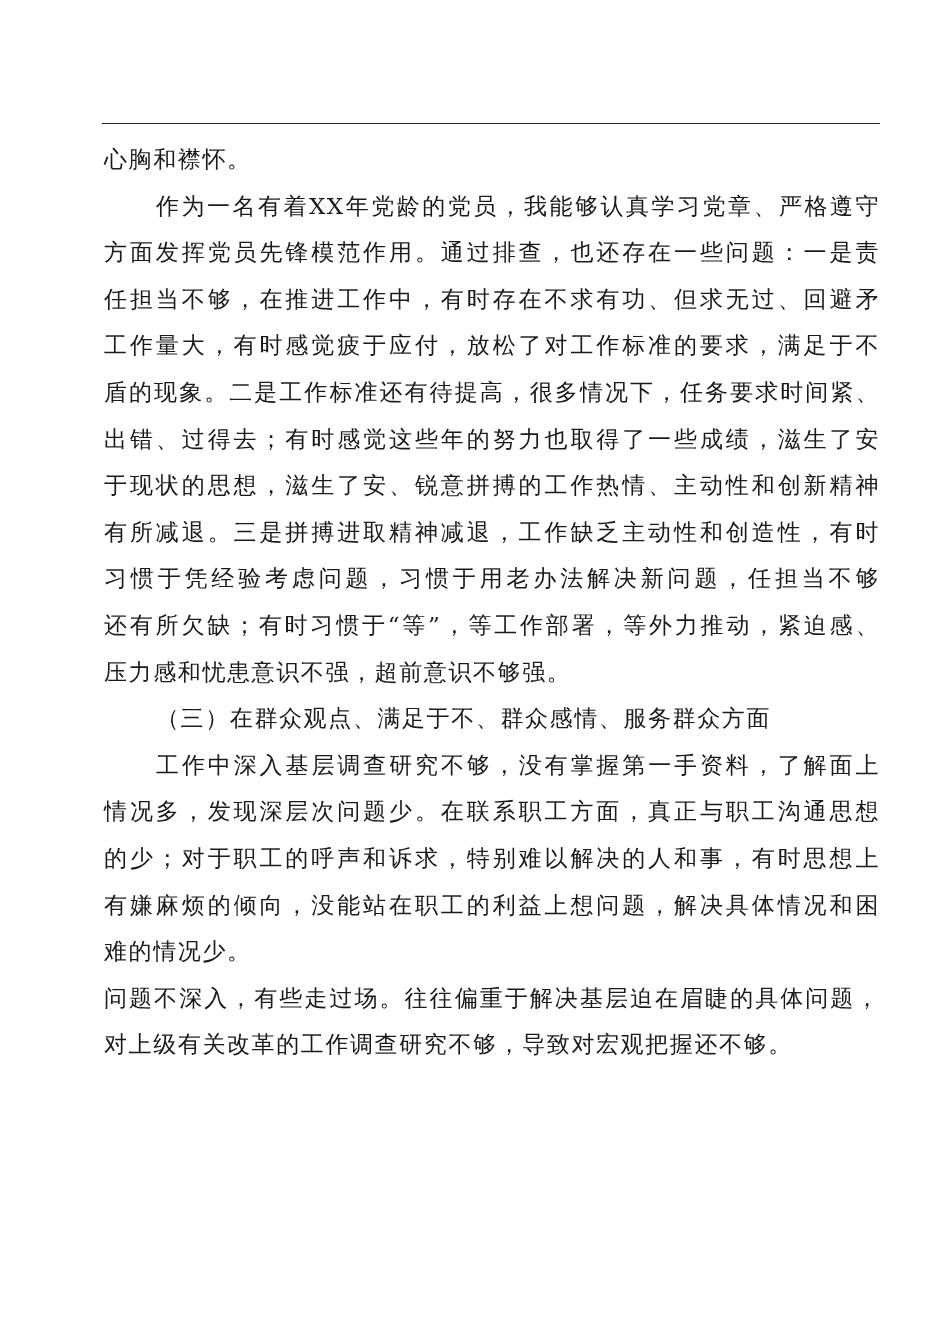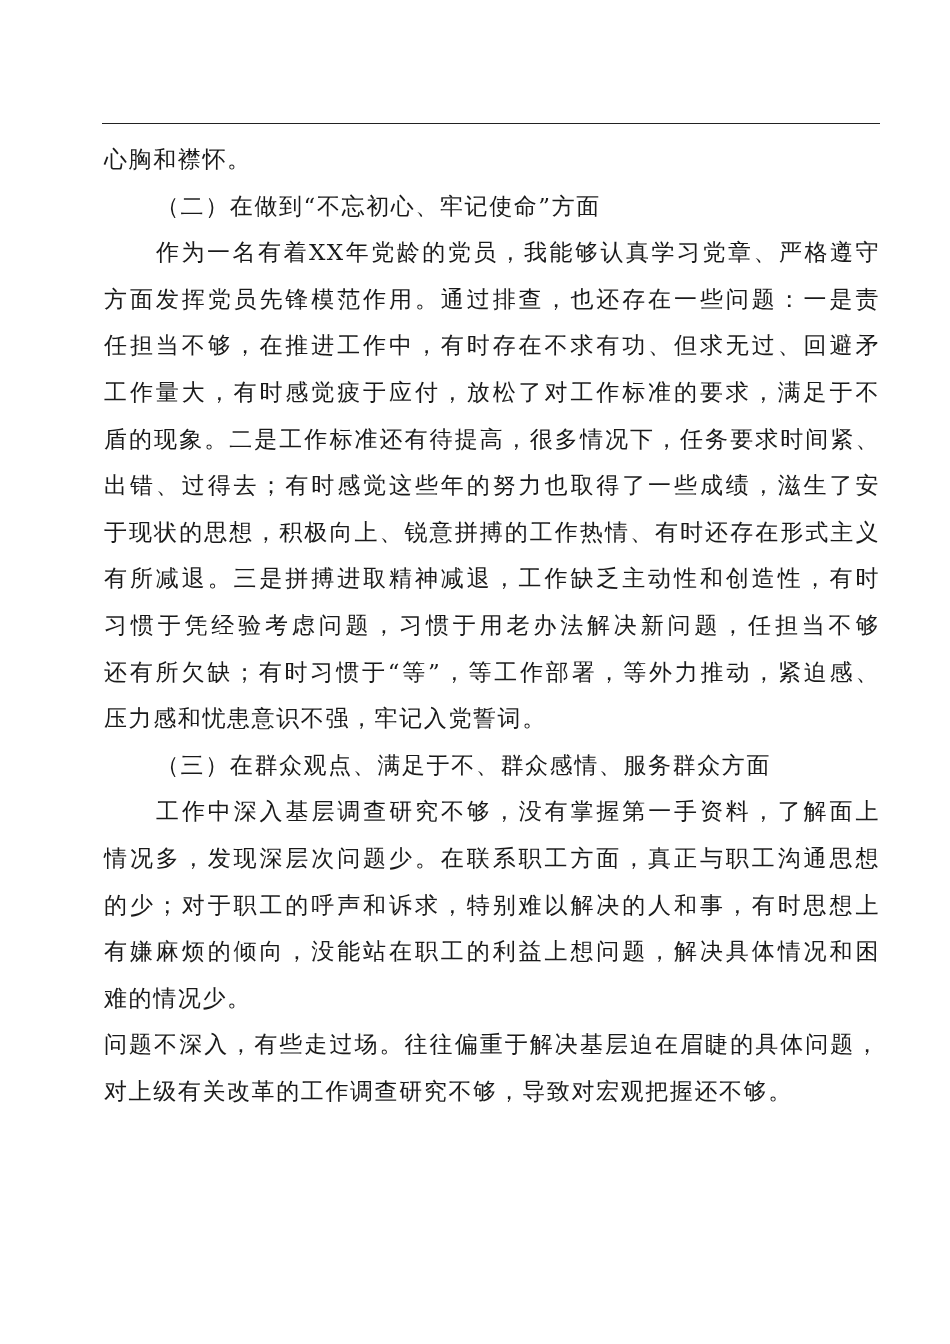--- a/index.html
+++ b/index.html
@@ -56,32 +56,31 @@
       text-align-last: left;
     }
   </style>
 </head>
 <body>
 
 <div class="page">
   <div class="header-rule"></div>
   <div class="content">
     <div class="line last">心胸和襟怀。</div>
-    <div class="line heading">（二）在做到“不忘初心、牢记使命”方面</div>
     <div class="line indent">作为一名有着XX年党龄的党员，我能够认真学习党章、严格遵守</div>
     <div class="line">方面发挥党员先锋模范作用。通过排查，也还存在一些问题：一是责</div>
     <div class="line">任担当不够，在推进工作中，有时存在不求有功、但求无过、回避矛</div>
     <div class="line">工作量大，有时感觉疲于应付，放松了对工作标准的要求，满足于不</div>
     <div class="line">盾的现象。二是工作标准还有待提高，很多情况下，任务要求时间紧、</div>
     <div class="line">出错、过得去；有时感觉这些年的努力也取得了一些成绩，滋生了安</div>
-    <div class="line">于现状的思想，积极向上、锐意拼搏的工作热情、有时还存在形式主义</div>
+    <div class="line">于现状的思想，滋生了安、锐意拼搏的工作热情、主动性和创新精神</div>
     <div class="line">有所减退。三是拼搏进取精神减退，工作缺乏主动性和创造性，有时</div>
     <div class="line">习惯于凭经验考虑问题，习惯于用老办法解决新问题，任担当不够</div>
     <div class="line">还有所欠缺；有时习惯于“等”，等工作部署，等外力推动，紧迫感、</div>
-    <div class="line last">压力感和忧患意识不强，牢记入党誓词。</div>
+    <div class="line last">压力感和忧患意识不强，超前意识不够强。</div>
     <div class="line heading">（三）在群众观点、满足于不、群众感情、服务群众方面</div>
     <div class="line indent">工作中深入基层调查研究不够，没有掌握第一手资料，了解面上</div>
     <div class="line">情况多，发现深层次问题少。在联系职工方面，真正与职工沟通思想</div>
     <div class="line">的少；对于职工的呼声和诉求，特别难以解决的人和事，有时思想上</div>
     <div class="line">有嫌麻烦的倾向，没能站在职工的利益上想问题，解决具体情况和困</div>
     <div class="line last">难的情况少。</div>
     <div class="line">问题不深入，有些走过场。往往偏重于解决基层迫在眉睫的具体问题，</div>
     <div class="line last">对上级有关改革的工作调查研究不够，导致对宏观把握还不够。</div>
   </div>
 </div>

